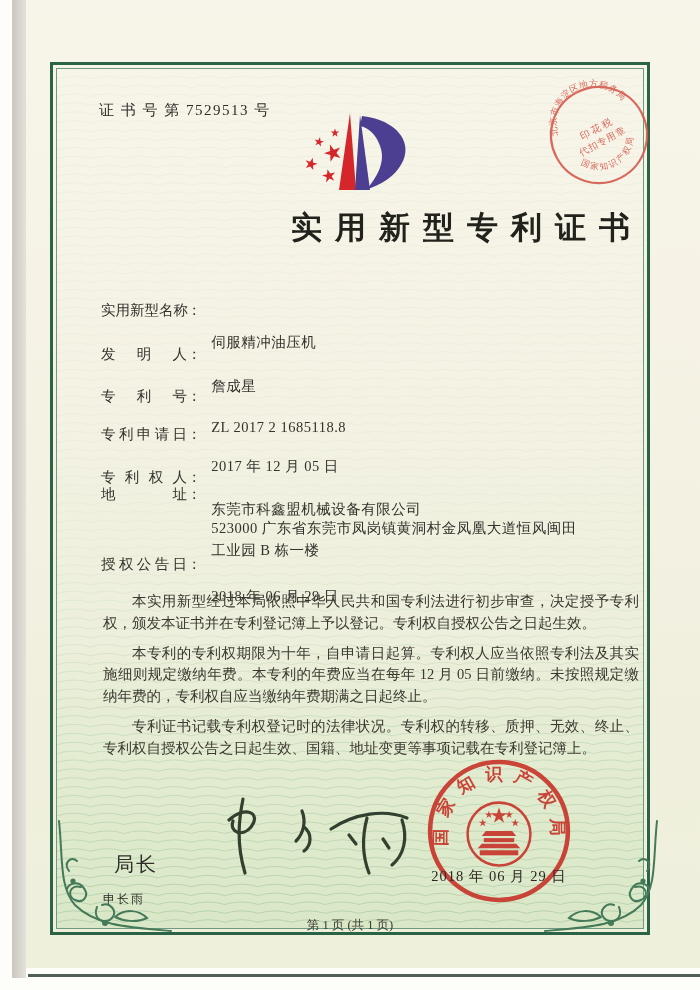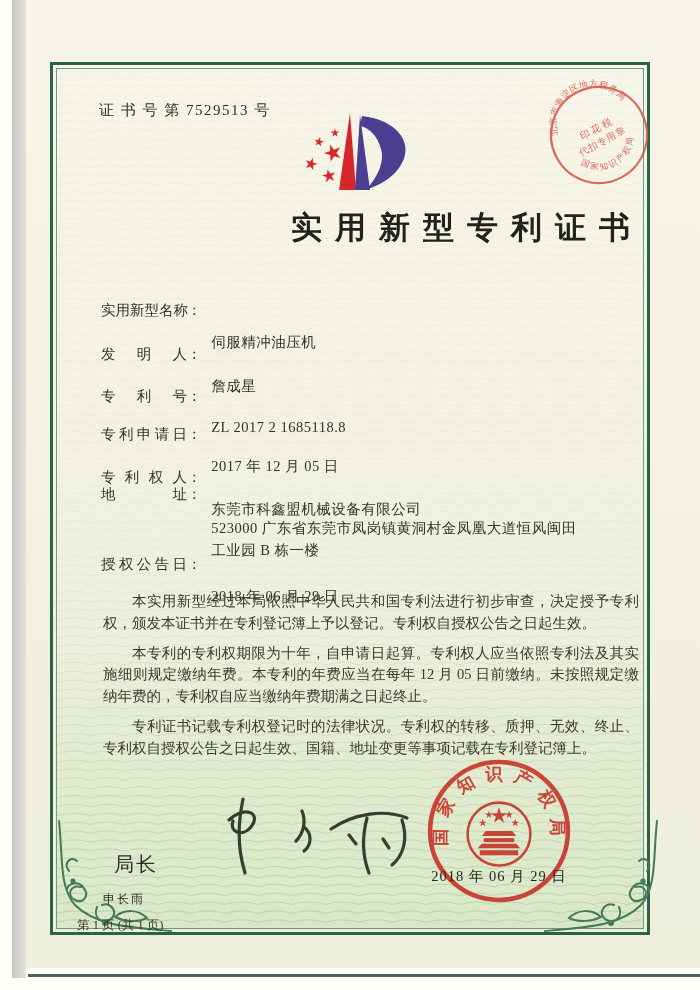--- a/index.html
+++ b/index.html
@@ -47,21 +47,21 @@
   .paras{
     position:absolute;left:38px;top:514px;width:552px;
     font-size:14.5px;line-height:21.8px;text-align:justify;color:#3a382f;
   }
   .paras p{margin:8px;text-indent:2em;}
   .signer-title{position:absolute;left:46px;top:782px;font-size:20px;color:#2f2e29;letter-spacing:2px;margin-left:11px;}
   .signer-name{position:absolute;left:46px;top:822px;font-size:12px;color:#2f2e29;letter-spacing:2px;}
   .signature{position:absolute;left:148px;top:724px;}
   .officeseal{position:absolute;left:366px;top:686px;}
   .sealdate{position:absolute;left:356px;top:798px;width:172px;text-align:center;font-size:14.5px;color:#2c2822;z-index:4;letter-spacing:1px;}
-  .footer-page{position:absolute;left:0;top:848px;width:100%;font-size:12.5px;color:#3a392f;padding-left:20px;}
+  .footer-page{position:absolute;left:0;top:848px;width:100%;text-align:center;font-size:12.5px;color:#3a392f;}
   .flourish{position:absolute;z-index:1;}
   .flourish.left{left:-4px;top:750px;}
   .flourish.right{left:484px;top:750px;transform:scaleX(-1);}
   svg text{font-family:"Liberation Serif","DejaVu Serif",serif;}
 </style>
 </head>
 <body>
 
 <div class="stage">
   <div class="scan-edge-left"></div>

